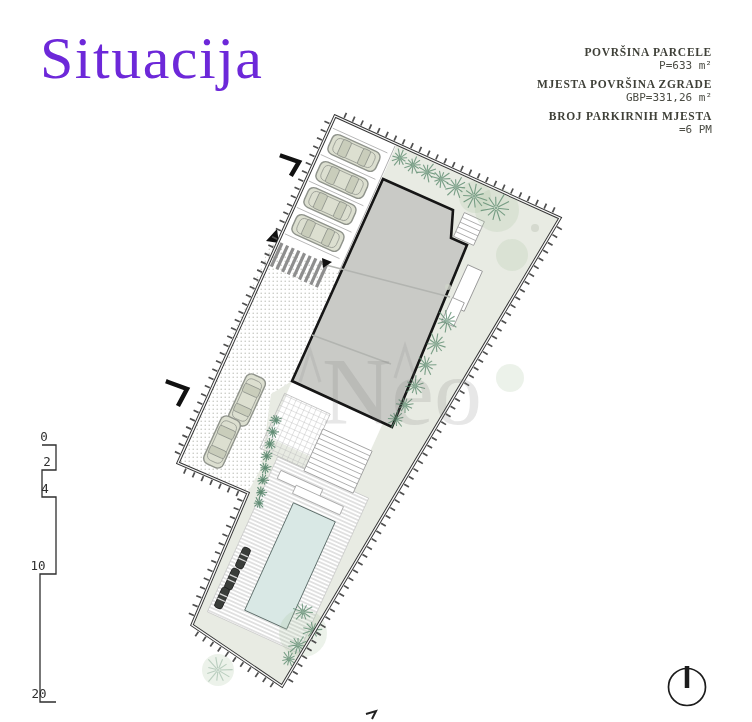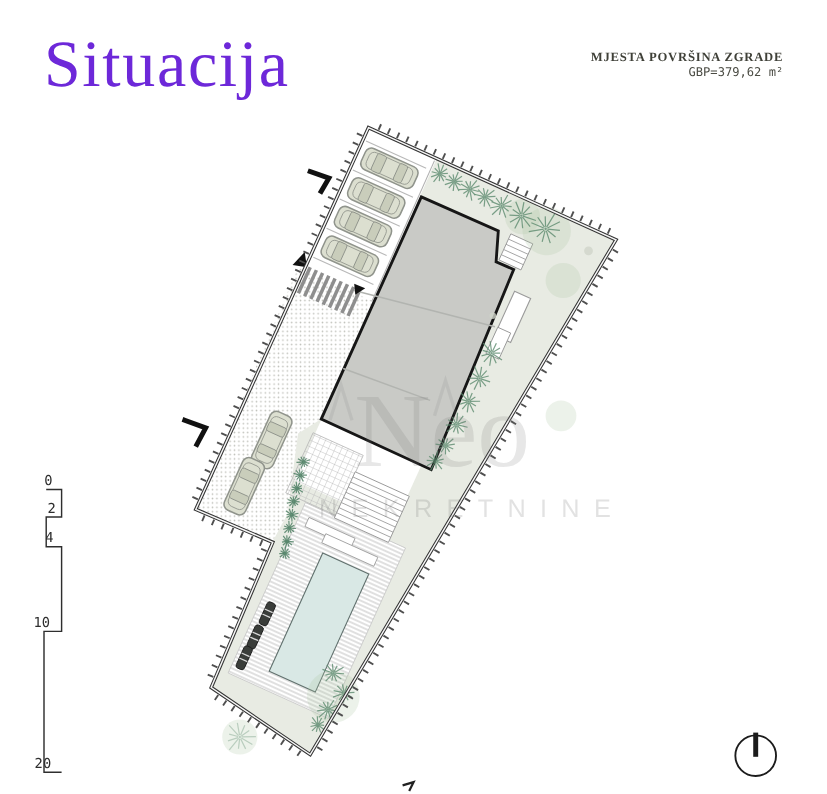--- a/index.html
+++ b/index.html
@@ -688,21 +688,28 @@
     </g>
     <path d="M366 714 L376 711 L372 719" fill="none" stroke="#222222" stroke-width="2"></path>
     <path d="M300 382 L310 350 L320 382" fill="none" stroke="rgba(120,120,120,0.14)" stroke-width="3"></path>
     <path d="M395 378 L405 346 L415 378" fill="none" stroke="rgba(120,120,120,0.14)" stroke-width="3"></path>
   </svg>
 
 <div class="title">Situacija</div>
 
 <div class="info">
   <div class="grp">
+    <div class="lbl">POVRŠINA PARCELE</div>
+    <div class="val">P=633 m²</div>
+  </div>
+  <div class="grp">
     <div class="lbl">MJESTA POVRŠINA ZGRADE</div>
-    <div class="val">GBP=379,62 m²</div>
+    <div class="val">GBP=331,26 m²</div>
+  </div>
+  <div class="grp">
+    <div class="lbl">BROJ PARKIRNIH MJESTA</div>
+    <div class="val">=6 PM</div>
   </div>
 </div>
 
 <div class="wm">
   <div class="wm-brand">Neo</div>
-  <div class="wm-sub">NEKRETNINE</div>
 </div>
 
 </body></html>

